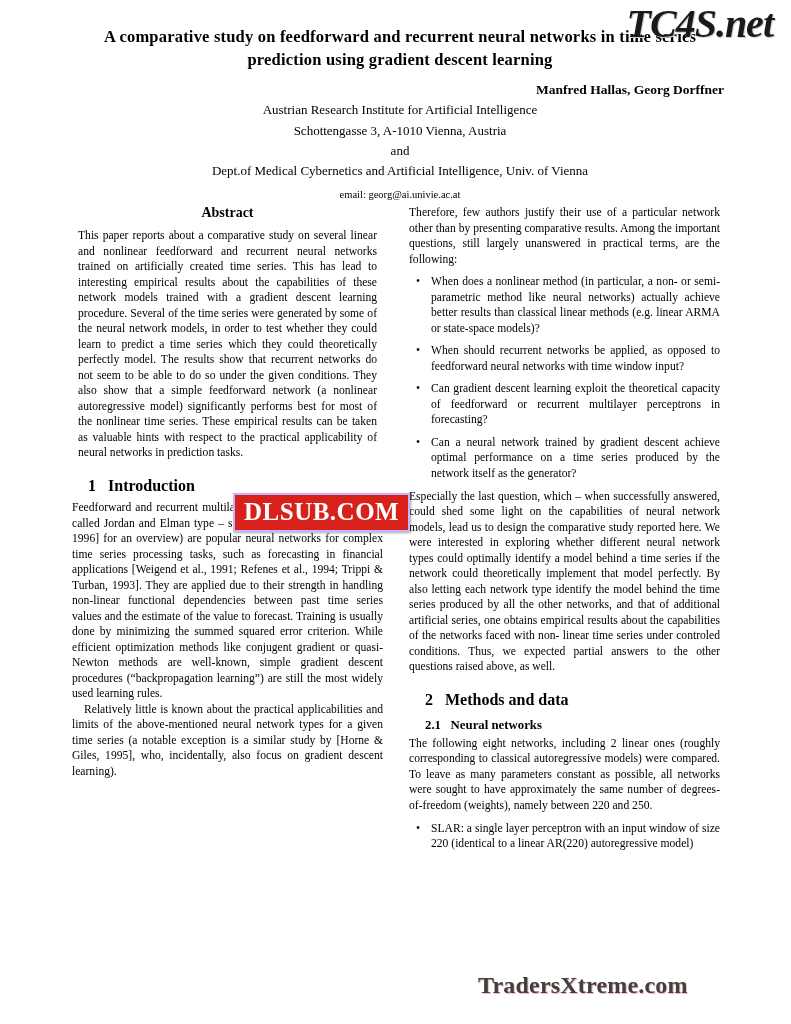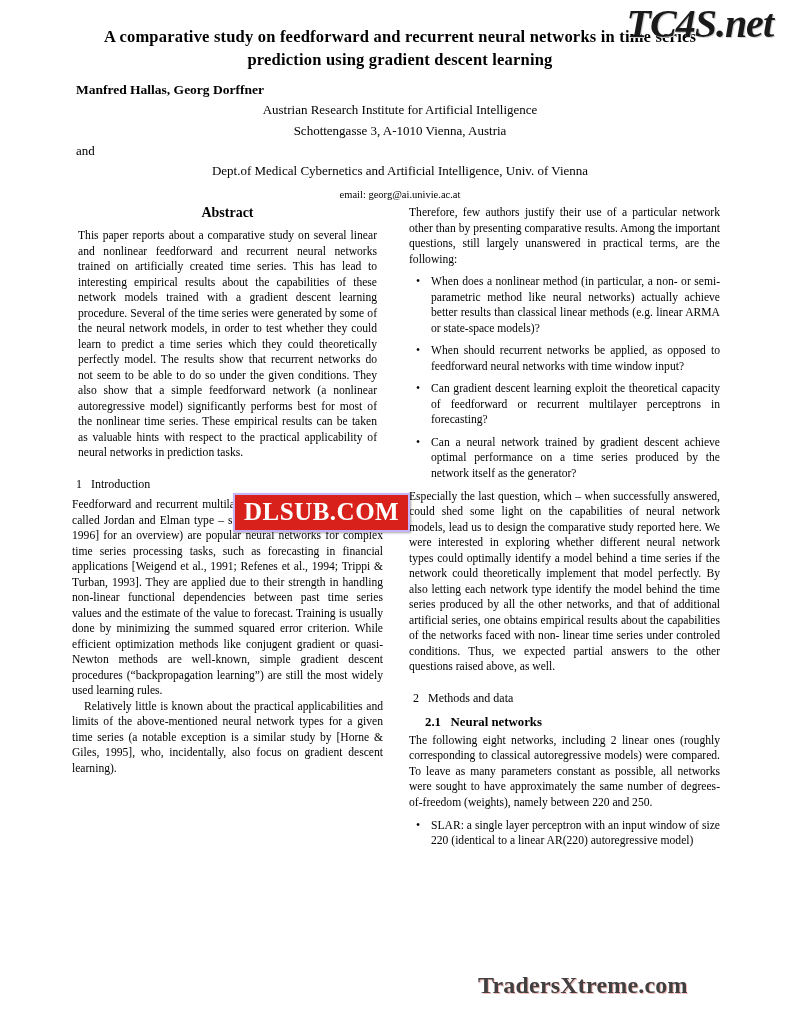--- a/index.html
+++ b/index.html
@@ -29,33 +29,33 @@
   }
   .title {
     text-align: center;
     font-size: 16.5px;
     font-weight: bold;
     line-height: 1.38;
     letter-spacing: 0.2px;
     margin: 0 0 10px 0;
   }
   .authors {
-    text-align: left;
+    text-align: right;
     font-size: 13.5px;
     font-weight: bold;
     margin: 4px 0 2px 0;
   }
   .affil {
     text-align: center;
     font-size: 13px;
     margin: 3px 0 0 0;
     line-height: 1.45;
   }
   .and {
-    text-align: left;
+    text-align: center;
     font-size: 13px;
     margin: 2px 0;
   }
   .email {
     text-align: center;
     font-size: 10.5px;
     margin: 8px 0 0 0;
   }
   .cols {
     position: absolute;
@@ -82,23 +82,23 @@
     text-justify: inter-word;
     hyphens: auto;
   }
   p.body + p.body {
     text-indent: 12px;
   }
   .abstract-body {
     padding: 0 6px;
   }
   h2.section {
-    font-size: 12px;
-    font-weight: normal;
-    margin: 16px 0 5px 4px;
+    font-size: 16px;
+    font-weight: bold;
+    margin: 16px 0 5px 16px;
   }
   h3.subsection {
     font-size: 12.8px;
     font-weight: bold;
     margin: 9px 0 3px 16px;
   }
   ul.bullets {
     margin: 7px 0 7px 0;
     padding-left: 20px;
     list-style: none;

